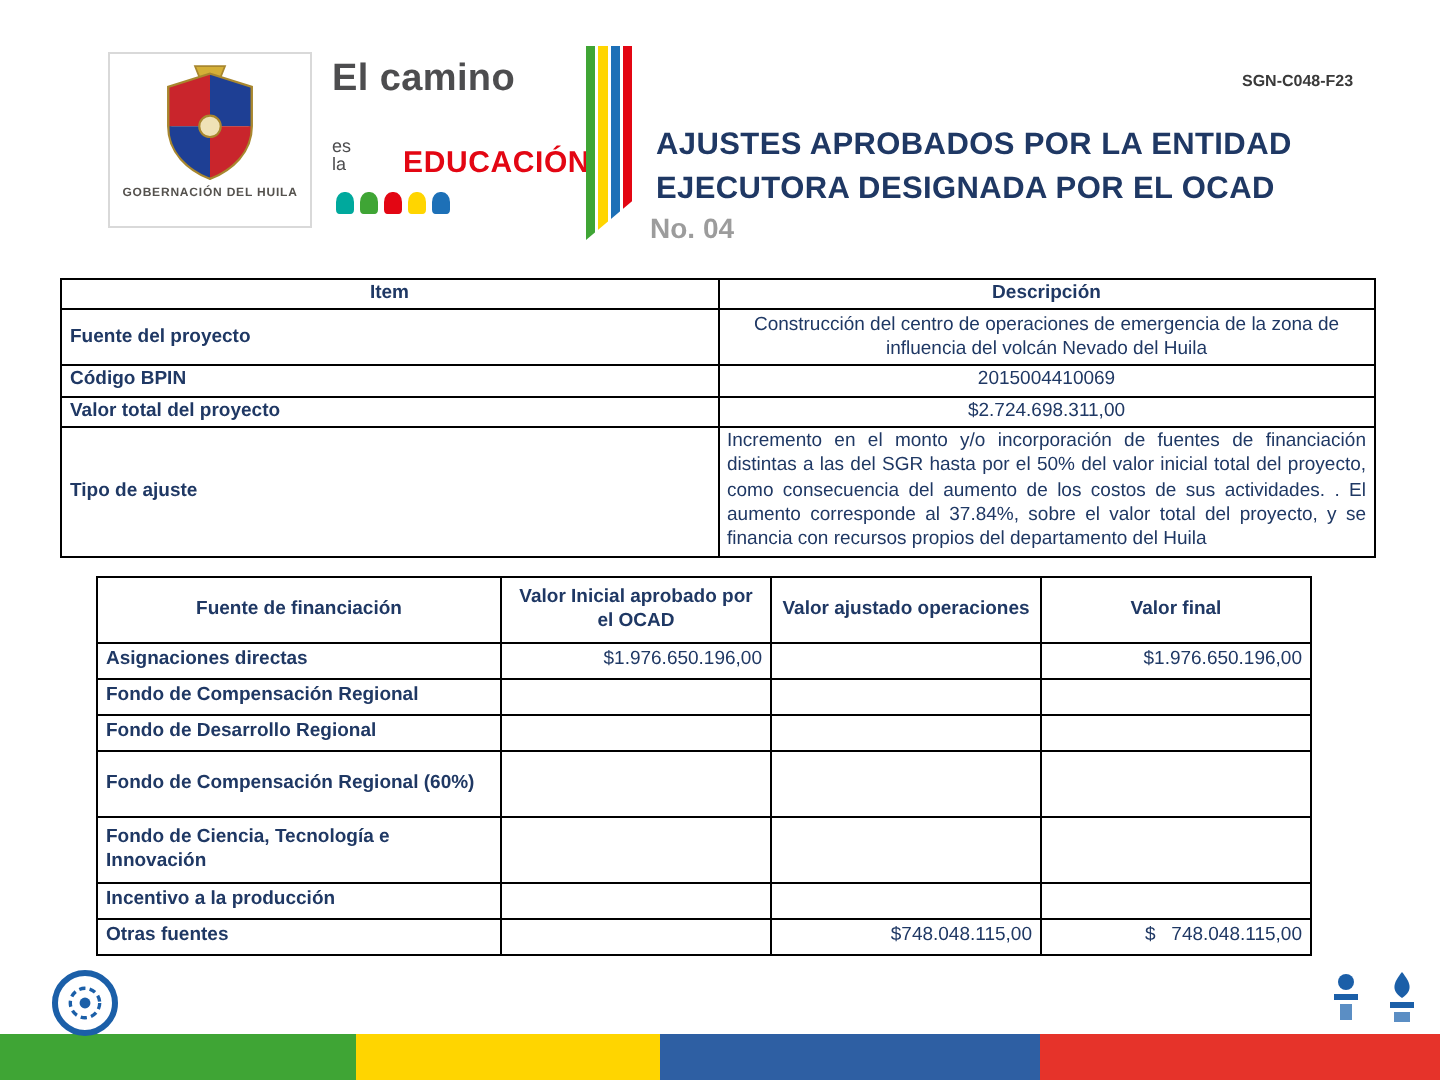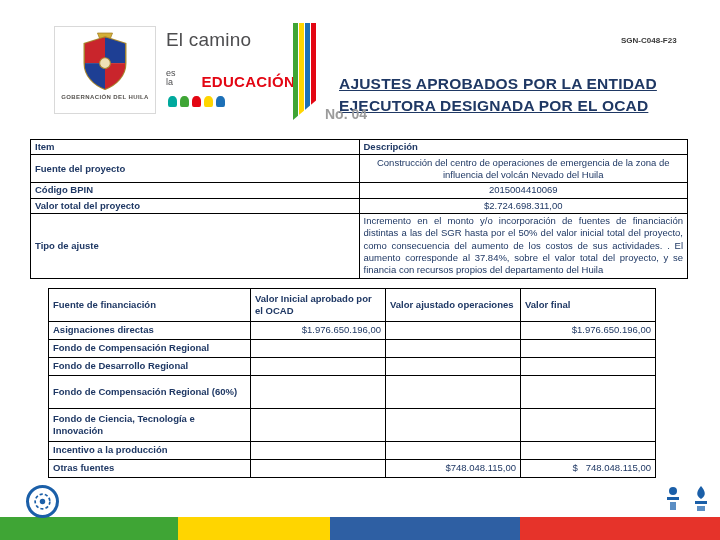--- a/index.html
+++ b/index.html
@@ -12,42 +12,42 @@
   .gob-logo { position: absolute; left: 54px; top: 26px; width: 102px; height: 88px;
               border: 1px solid #d9d9d9; background: #fff; display: flex; flex-direction: column;
               align-items: center; justify-content: flex-start; padding-top: 5px; }
   .gob-logo svg { width: 48px; height: 58px; }
   .gob-caption { font-size: 6px; color: #55524e; letter-spacing: .4px; margin-top: 4px;
                  font-weight: bold; white-space: nowrap; }
 
   .edu-logo { position: absolute; left: 161px; top: 30px; width: 134px; height: 86px; display: flex; }
   .edu-bar { width: 9px; height: 80px; background: #FFD500; margin-right: 5px; }
   .edu-main { display: flex; flex-direction: column; }
-  .edu-camino { font-size: 19px; font-weight: normal; color: #4d4d4f; line-height: 1.05; letter-spacing: .2px; }
+  .edu-camino { font-size: 19px; font-weight: bold; color: #4d4d4f; line-height: 1.05; letter-spacing: .2px; }
   .edu-row { display: flex; align-items: flex-end; margin-top: 19px; gap: 24px; }
   .edu-esla { font-size: 9px; color: #4d4d4f; margin-right: 2px; line-height: 1; padding-bottom: 2px; }
   .edu-educacion { font-size: 15px; font-weight: bold; color: #E30613; line-height: 1; letter-spacing: .3px; }
   .edu-reg { font-size: 6px; vertical-align: super; color: #E30613; }
   .edu-icons { display: flex; gap: 3px; margin-top: 7px; margin-left: 2px; }
   .pic { width: 9px; height: 11px; border-radius: 45% 45% 20% 20%; display: inline-block; }
 
   .ribbon { position: absolute; left: 293px; top: 23px; width: 23px; height: 97px;
             background: linear-gradient(90deg,#3FA535 0 20%,#fff 20% 27%,#FFD500 27% 47%,#fff 47% 54%,#1D70B7 54% 74%,#fff 74% 80%,#E30613 80% 100%);
             clip-path: polygon(0 0,100% 0,100% 80%,0 100%); }
 
   
   .form-code { position: absolute; left: 577px; top: 36px; font-size: 8px; font-weight: bold; color: #3a3a3a; padding-left: 44px; }
-  .title { position: absolute; left: 322px; top: 56px; margin: 17px; width: 350px;
-           font-size: 15.5px; font-weight: bold; color: #1F3864; line-height: 1.45; letter-spacing: .2px; text-decoration: underline; }
+  .title { position: absolute; left: 322px; top: 56px; margin: 6px; width: 350px;
+           font-size: 15.5px; font-weight: bold; color: #1F3864; line-height: 1.45; letter-spacing: .2px; }
   .slide-number { position: absolute; left: 325px; top: 106px; font-size: 14px; font-weight: bold; color: #9c9c9c; }
 
   
   table { border-collapse: collapse; position: absolute; color: #1F3864; table-layout: fixed; }
   th, td { border: 1px solid #000; padding: 1px 4px; line-height: 1.3; overflow: hidden; }
-  th { font-weight: bold; text-align: left; vertical-align: middle; }
+  th { font-weight: bold; text-align: center; vertical-align: middle; }
 
   .info-table { left: 30px; top: 139px; width: 658px; height: 138px; font-size: 9.5px; }
   .info-table td.label { font-weight: bold; width: 208px; vertical-align: middle; text-align: left; }
   .info-table td.center { text-align: center; vertical-align: middle; }
   .info-table td.justify { text-align: justify; vertical-align: middle; }
   .info-table tr.hrow { height: 15px; }
   .info-table tr.r2 { height: 28px; }
   .info-table tr.r1 { height: 15px; }
 
   .funding-table { left: 48px; top: 288px; width: 607px; height: 190px; font-size: 9.5px; }

